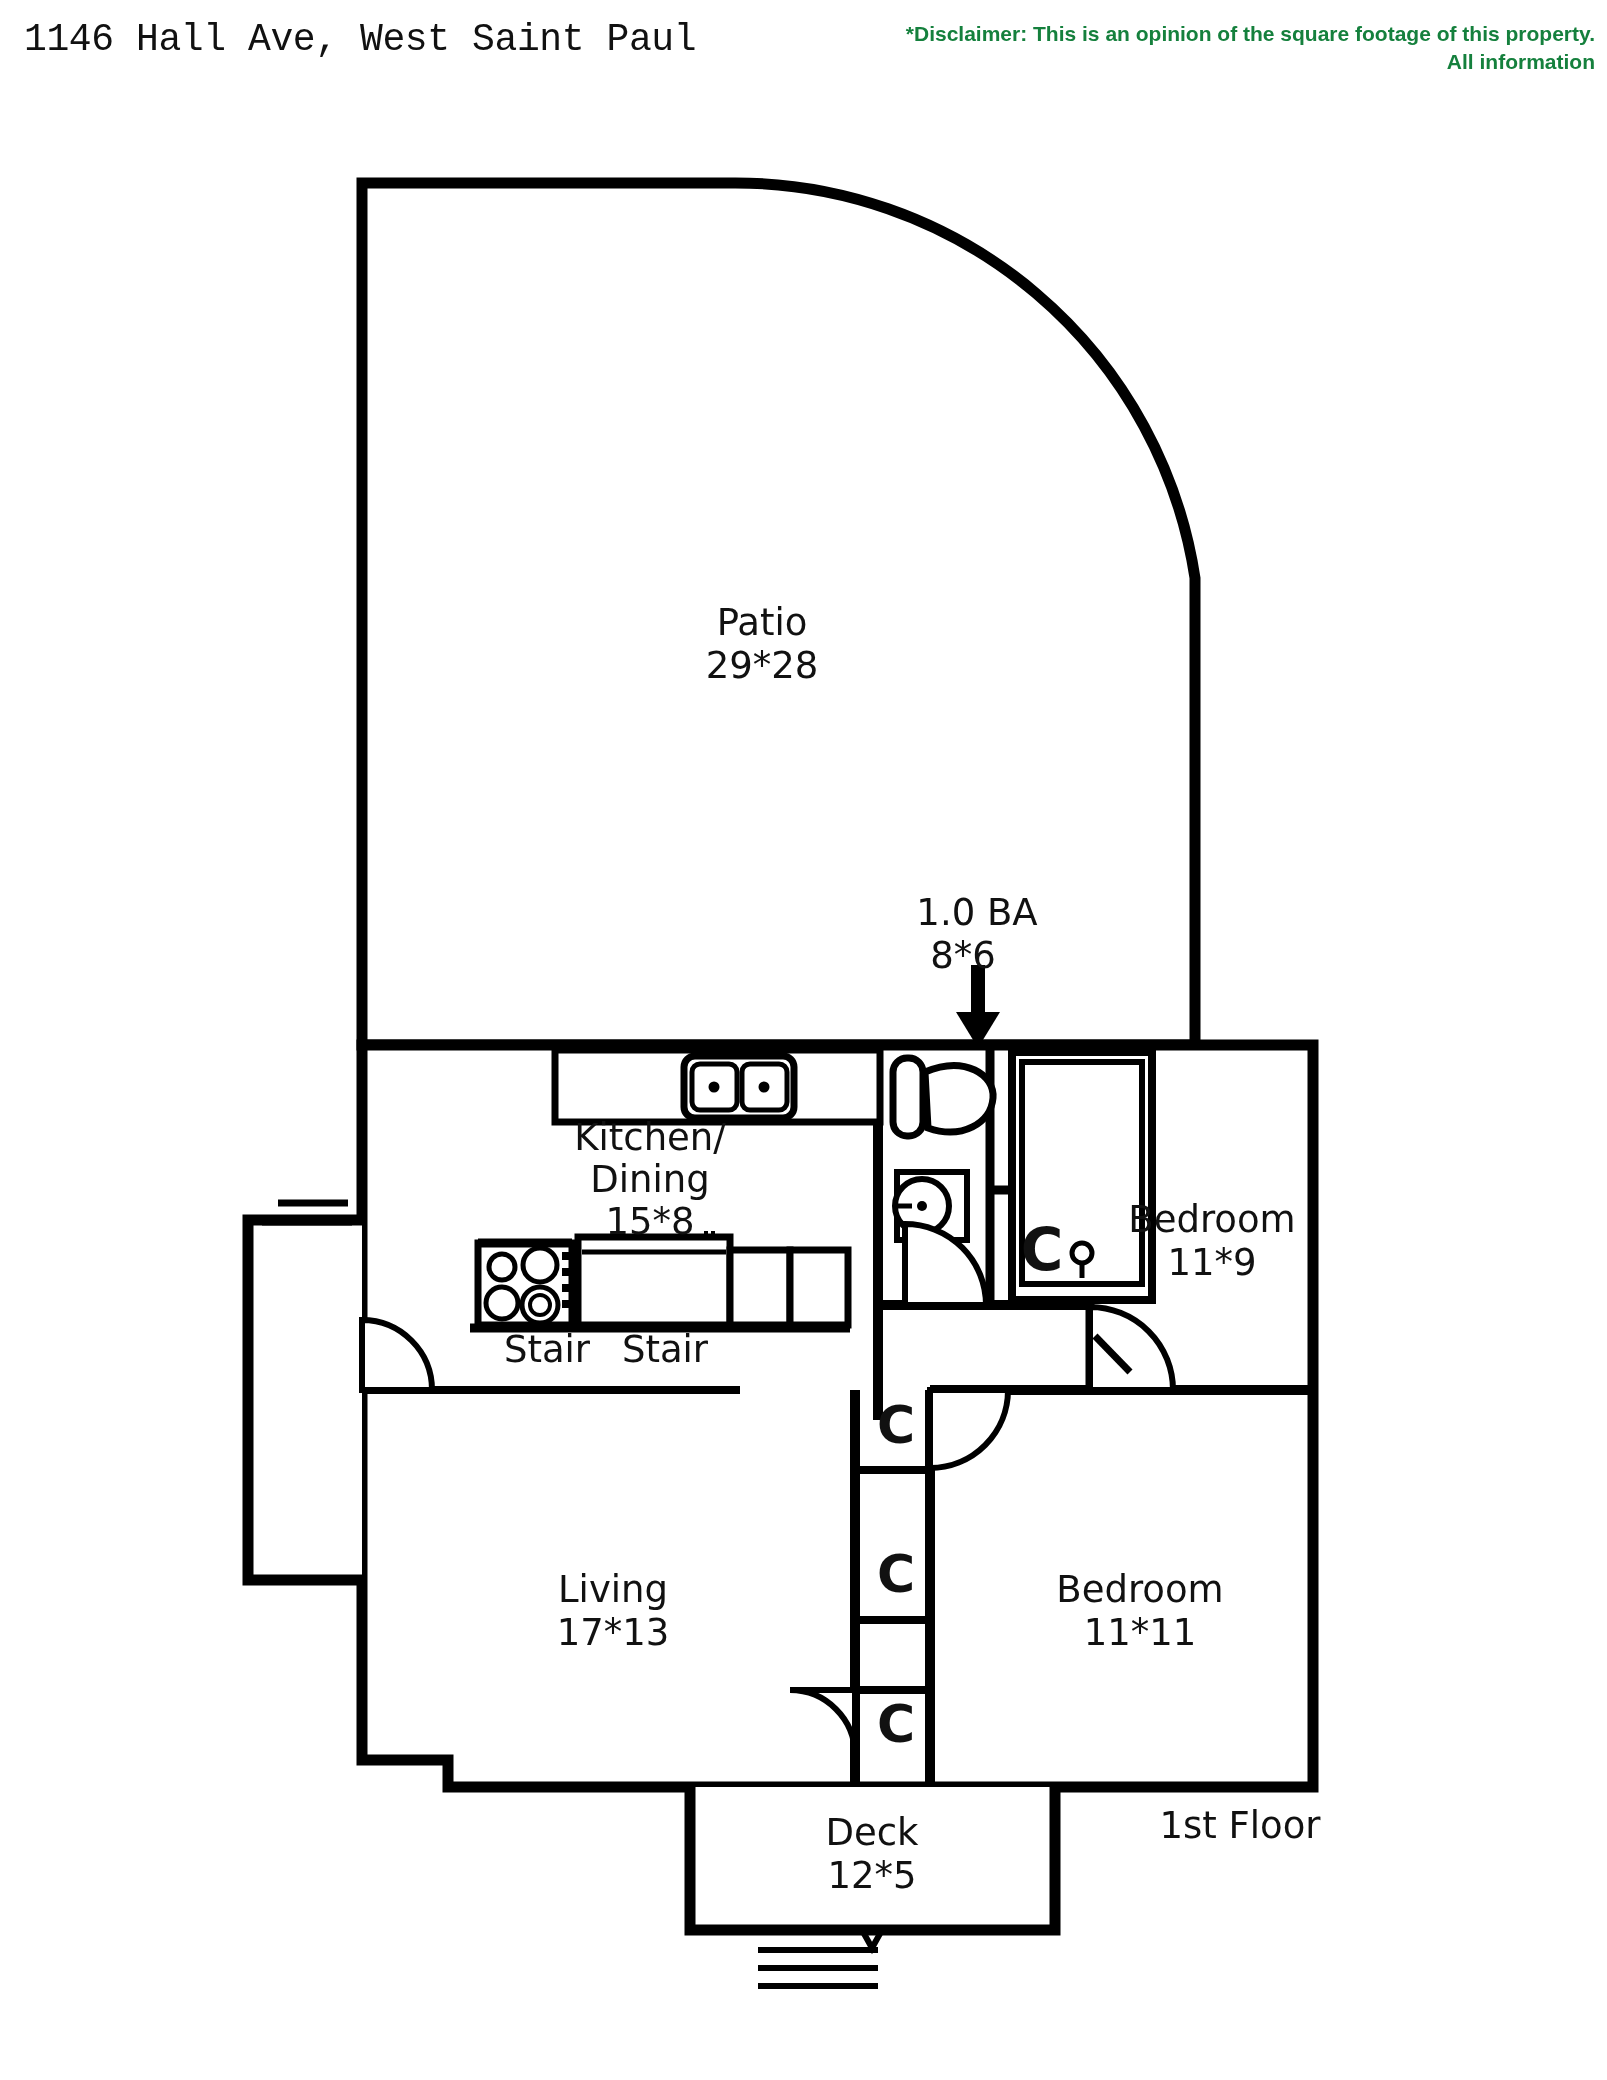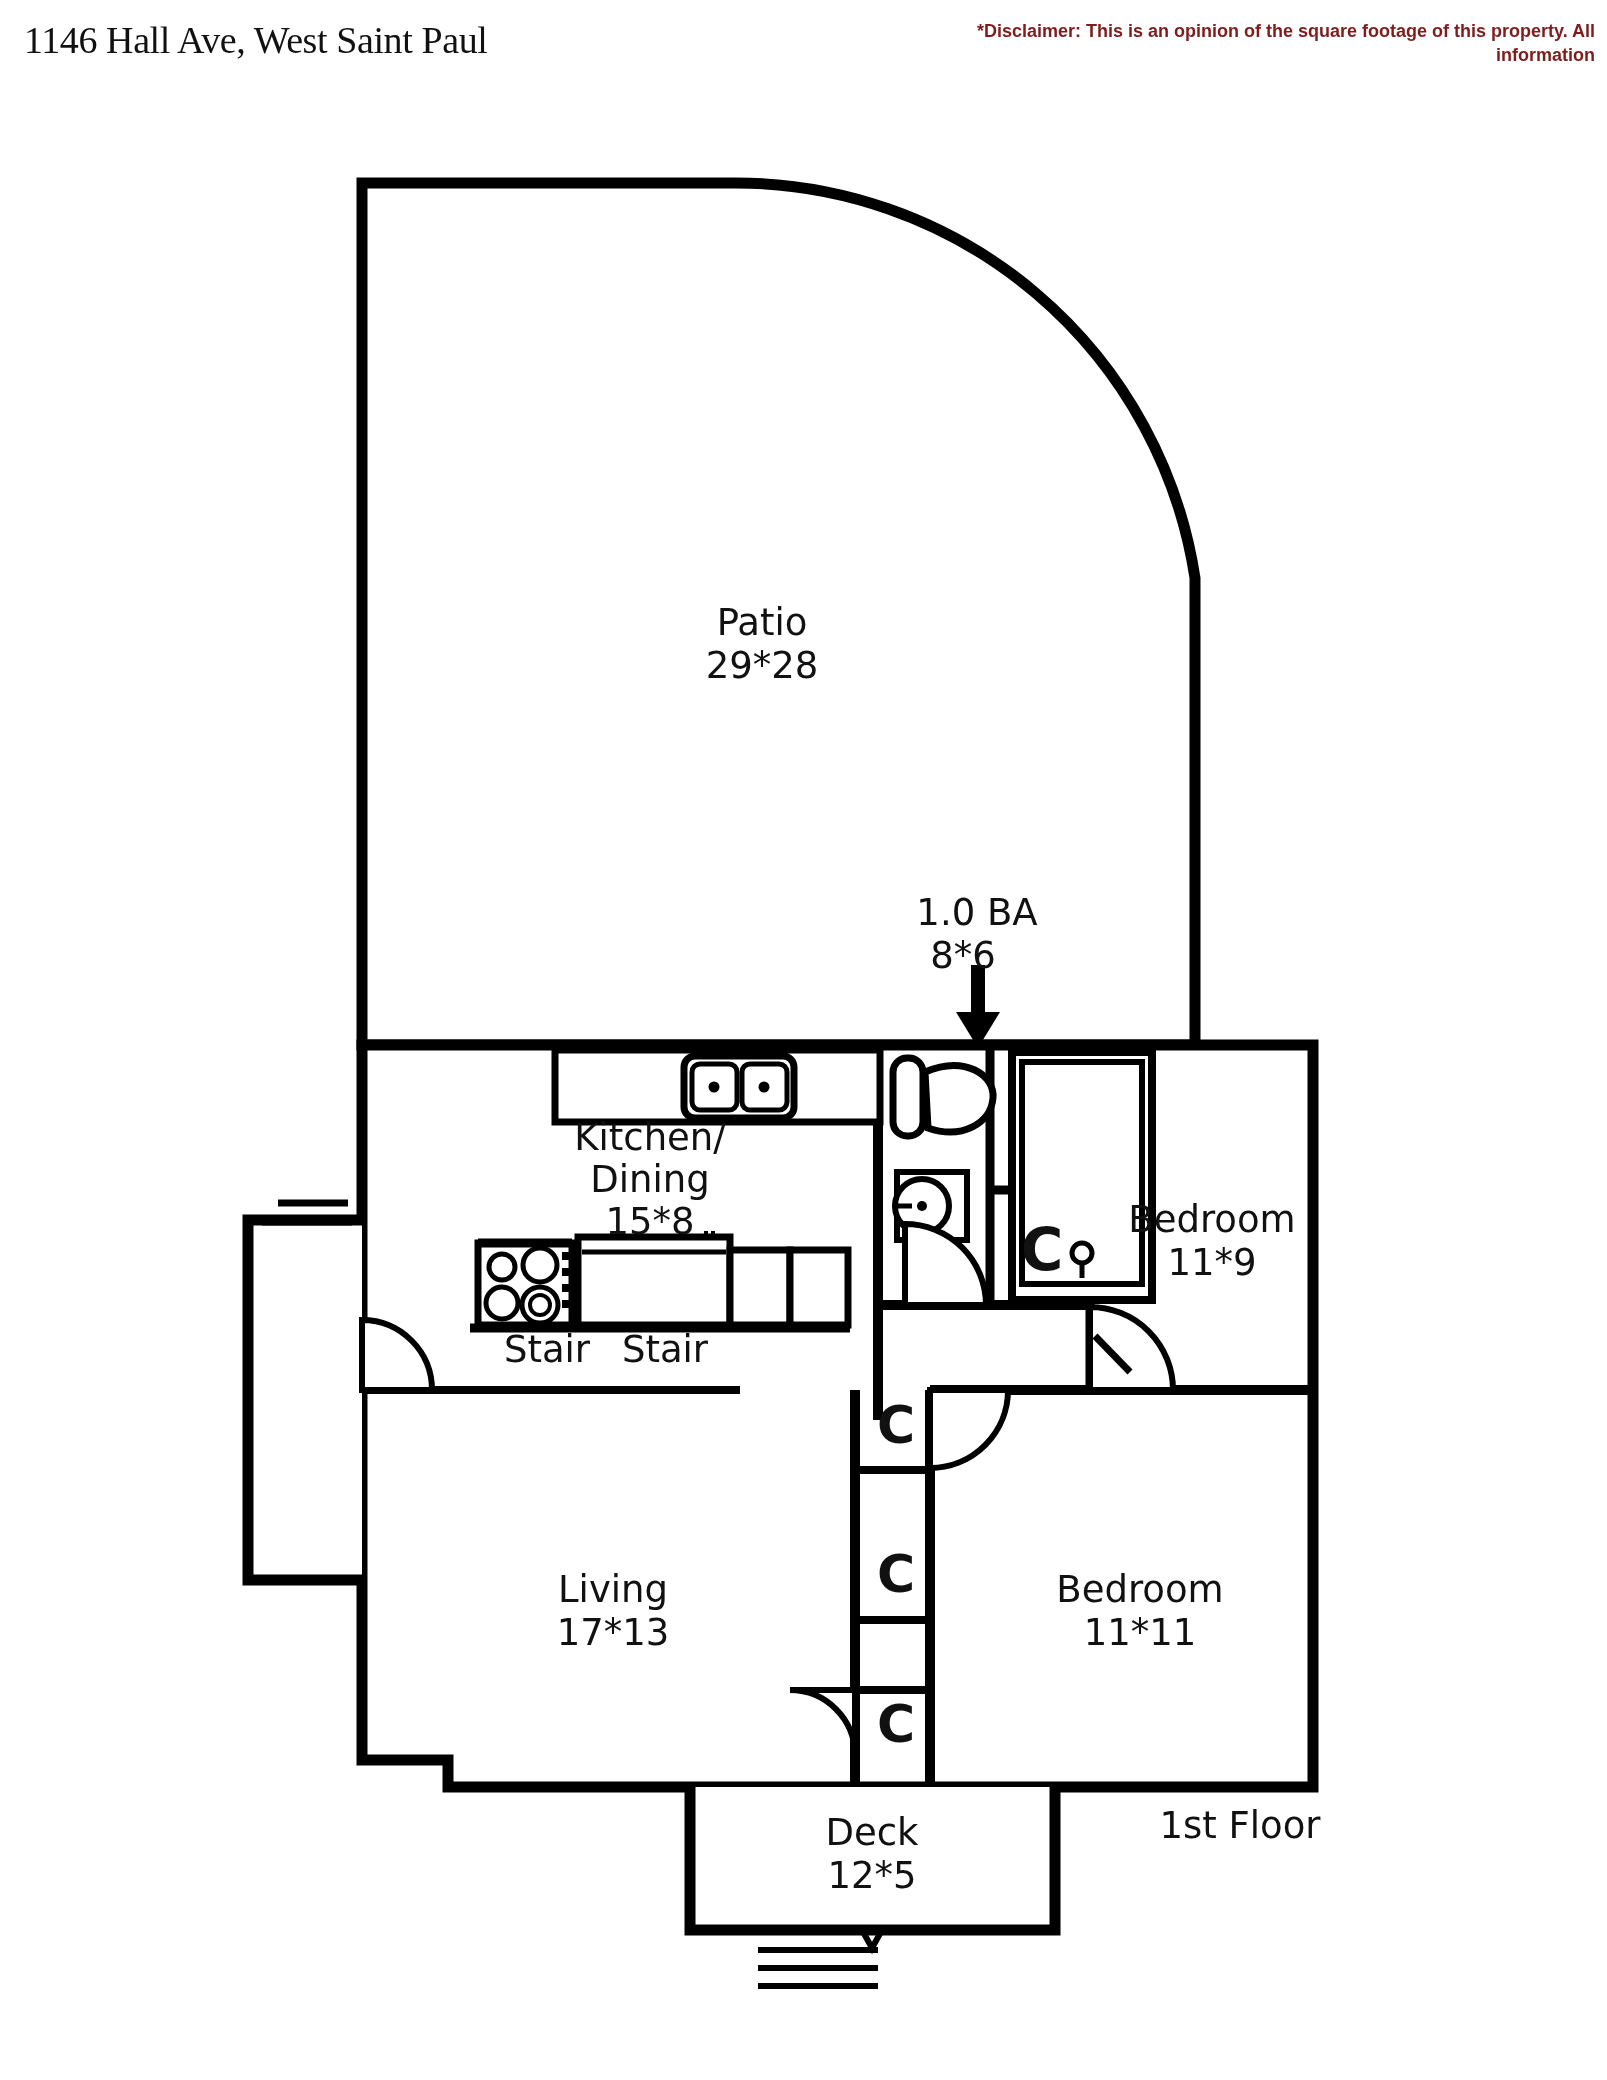--- a/index.html
+++ b/index.html
@@ -22,31 +22,31 @@
     left: 0; top: 0;
     width: 1607px; height: 90px;
   }
   #plan-title {
     position: absolute;
     left: 24px; top: 18px;
     font-size: 38px;
     font-weight: 400;
     letter-spacing: -0.4px;
     white-space: nowrap;
-    font-family: Liberation Serif, serif;
+    font-family: Liberation Mono, monospace;
   }
   #disclaimer {
     position: absolute;
     right: 12px; top: 20px;
     width: 720px;
     text-align: right;
-    font-size: 18px;
+    font-size: 21px;
     line-height: 1.32;
     font-weight: 600;
-    color: #7f1d1d;
+    color: #15803d;
     font-family: "Liberation Sans", sans-serif;
   }
 
   
   #plan-canvas {
     position: absolute;
     left: 0; top: 0;
     width: 1607px;
     height: 2080px;
   }

